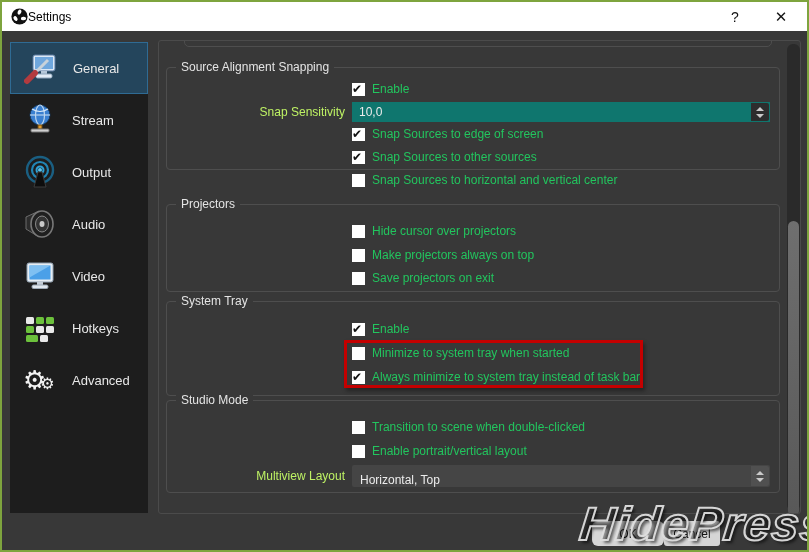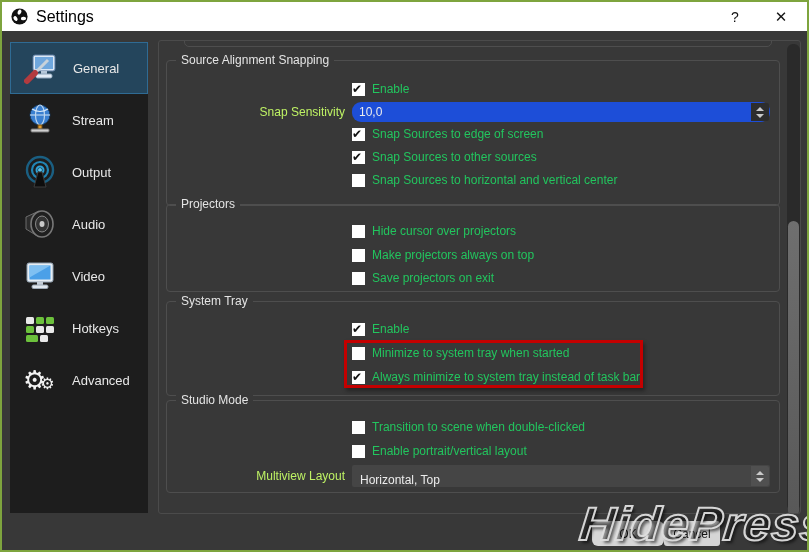--- a/index.html
+++ b/index.html
@@ -14,21 +14,21 @@
   .frame { position:absolute; background:#7ea43e; z-index:50; }
   .frame.top{ left:0; top:0; width:809px; height:2px; }
   .frame.bottom{ left:0; top:550px; width:809px; height:2px; }
   .frame.left{ left:0; top:0; width:2px; height:552px; }
   .frame.right{ left:807px; top:0; width:2px; height:552px; }
 
   
   .titlebar { position:absolute; left:2px; top:2px; width:805px; height:29px;
     background:#ffffff; color:#000; display:flex; align-items:center; z-index:40; }
   .titlebar .app-icon { margin-left:9px; width:17px; height:17px; }
-  .titlebar .t-text { margin-left:8px; font-size:16px; }
+  .titlebar .t-text { font-size:12px; }
   .tb-btn { position:absolute; top:0; width:40px; height:29px; display:flex;
     align-items:center; justify-content:center; color:#111; font-size:14px; cursor:default; }
   .tb-help { right:52px; }
   .tb-close { right:6px; font-size:15px; }
 
   
   .sidebar { position:absolute; left:10px; top:42px; width:138px; height:471px;
     background:#1d1d1d; z-index:5;padding-left:20px; }
   .side-item { position:absolute; left:0; width:138px; height:52px; display:flex;
     align-items:center; }
@@ -52,21 +52,21 @@
   .crow { position:absolute; left:193px; height:14px; display:flex; align-items:center; gap:7px; }
   .cb { width:13px; height:13px; background:#ffffff; flex:none; position:relative; }
   .cb[data-checked="true"]::after { content:"\2714"; position:absolute; left:0px; top:-1px;
     font-size:12px; color:#101010; line-height:14px; }
   .clabel { white-space:nowrap; color:#22c55e; }
 
   .field-label { position:absolute; left:0; width:186px; text-align:right;
     color:#bef264; white-space:nowrap; }
 
   .spinbox { position:absolute; left:193px; width:418px; height:20px;
-    background:#1d4ed8; border-radius:9px; display:flex; align-items:center; }
+    background:#0f766e; border-radius:0; display:flex; align-items:center; }
   .spinbox .val { padding-left:7px; color:#ececec; }
   .combobox { position:absolute; left:193px; width:418px; height:22px;
     background:#454545; border-radius:2px; display:flex; align-items:flex-end; }
   .combobox .val { padding-left:8px; color:#ececec; }
   .spinner { position:absolute; right:1px; top:1px; bottom:1px; width:18px;
     border-radius:0 2px 2px 0; display:flex; flex-direction:column;
     align-items:center; justify-content:center; gap:3px; }
   .spinbox .spinner { background:#2d2d2d; }
   .combobox .spinner { background:#505050; }
   .arr-up { width:0; height:0; border-left:4px solid transparent;
@@ -193,21 +193,21 @@
     <div class="side-item" style="top:312px">
       <span class="s-icon gear-glyph">⚙<span class="small">⚙</span></span>
       <span class="s-label">Advanced</span>
     </div>
   </div>
 
   <div class="pane">
 
     <div class="partialbox"></div>
 
-    <div class="groupbox" style="top:19px;height:146px;">
+    <div class="groupbox" style="top:26px;height:103px;">
       <span class="g-label">Source Alignment Snapping</span>
     </div>
     <div class="crow" style="top:41px">
       <span class="cb" data-checked="true"></span>
       <span class="clabel">Enable</span>
     </div>
     <span class="field-label" style="top:64px">Snap Sensitivity</span>
     <div class="spinbox" style="top:61px">
       <span class="val">10,0</span>
       <span class="spinner">

